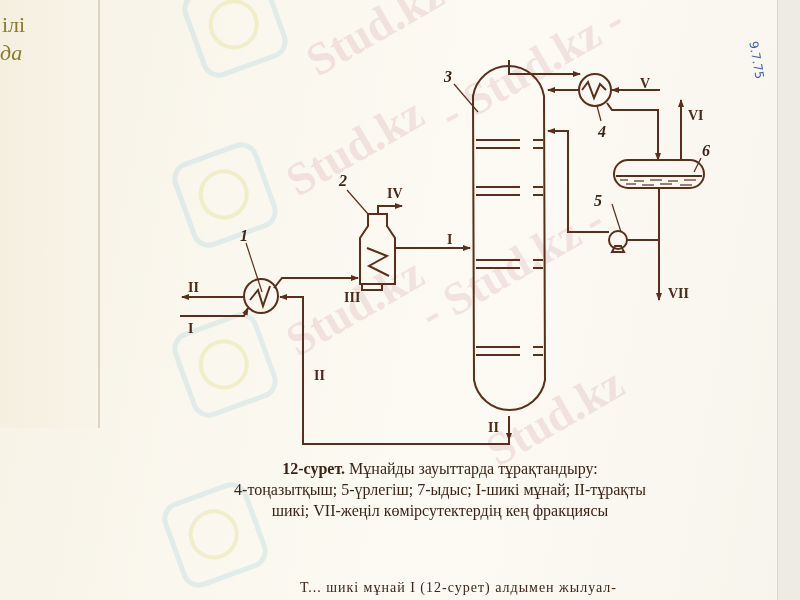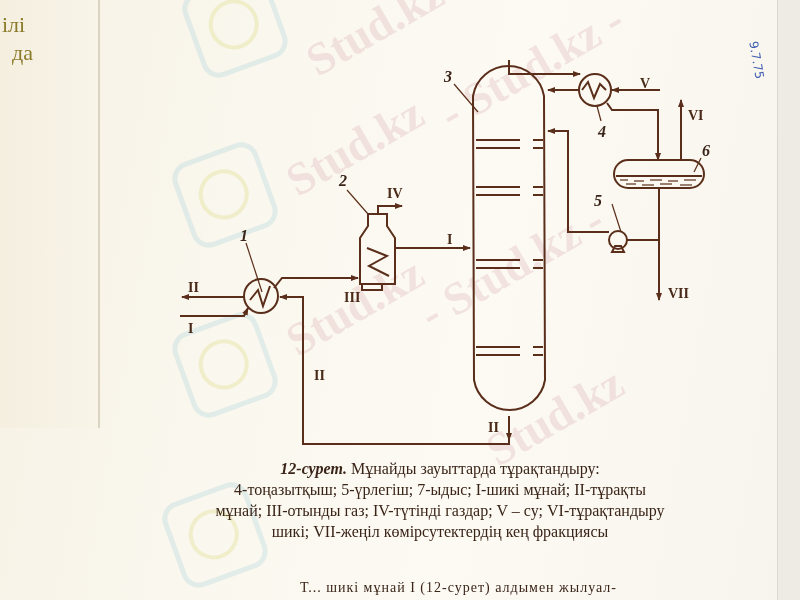--- a/index.html
+++ b/index.html
@@ -14,29 +14,29 @@
   .wm{position:absolute;font-family:"Liberation Serif",serif;font-weight:bold;color:rgba(200,120,140,0.18);
      font-size:46px;transform:rotate(-30deg);white-space:nowrap;pointer-events:none;}
   .logo{position:absolute;width:80px;height:80px;border:5px solid rgba(150,205,215,0.25);border-radius:18px;transform:rotate(-20deg);}
   .logo::after{content:"";position:absolute;left:14px;top:14px;width:42px;height:42px;border-radius:50%;
      border:4px solid rgba(220,220,120,0.3);}
   svg.diagram{position:absolute;left:0;top:0;}
   .lbl{font-family:"Liberation Serif",serif;font-weight:bold;fill:#4a2a18;font-size:14px;}
   .num{font-family:"Liberation Serif",serif;font-style:italic;font-weight:bold;fill:#3a2418;font-size:16px;}
   .caption{position:absolute;left:160px;width:560px;text-align:center;font-size:16px;line-height:21px;color:#3a2418;}
   .caption .line{display:block;white-space:nowrap;}
-  .caption .fig{font-style:italic;font-weight:bold;}
+  .caption .fig{font-weight:bold;}
   .body-text{position:absolute;left:300px;top:580px;font-size:14px;color:#3a2418;white-space:nowrap;letter-spacing:1px;}
 </style>
 </head>
 <body>
 
 <div class="left-page">
   <div class="left-text" style="top:12px;left:2px;">ілі</div>
-  <div class="left-text" style="top:40px;left:12px;">да</div>
+  <div class="left-text" style="top:40px;left:0px;font-style:italic;">да</div>
 </div>
 
 <div class="right-strip">
   <div class="hand">9.7.75</div>
 </div>
 
 <div class="logo" style="left:180px;top:150px;"></div>
 <div class="logo" style="left:180px;top:320px;"></div>
 <div class="logo" style="left:190px;top:-20px;"></div>
 <div class="logo" style="left:170px;top:490px;"></div>
@@ -158,17 +158,16 @@
   <text class="lbl" x="314" y="380">II</text>
   <text class="lbl" x="488" y="432">II</text>
   <text class="lbl" x="640" y="88">V</text>
   <text class="lbl" x="688" y="120">VI</text>
   <text class="lbl" x="668" y="298">VII</text>
 </svg>
 
 <div class="caption" style="top:458px;">
   <span class="line"><span class="fig">12-сурет.</span><span> Мұнайды зауыттарда тұрақтандыру:</span></span>
   <span class="line">4-тоңазытқыш; 5-үрлегіш; 7-ыдыс; I-шикі мұнай; II-тұрақты</span>
-  <span class="line">мұнай; III-отынды газ; IV-түтінді газдар; V – су; VI-тұрақтандыру</span>
   <span class="line">шикі; VII-жеңіл көмірсутектердің кең фракциясы</span>
 </div>
 
 <div class="body-text">Т... шикі мұнай  I (12-сурет) алдымен жылуал-</div>
 
 </body></html>

